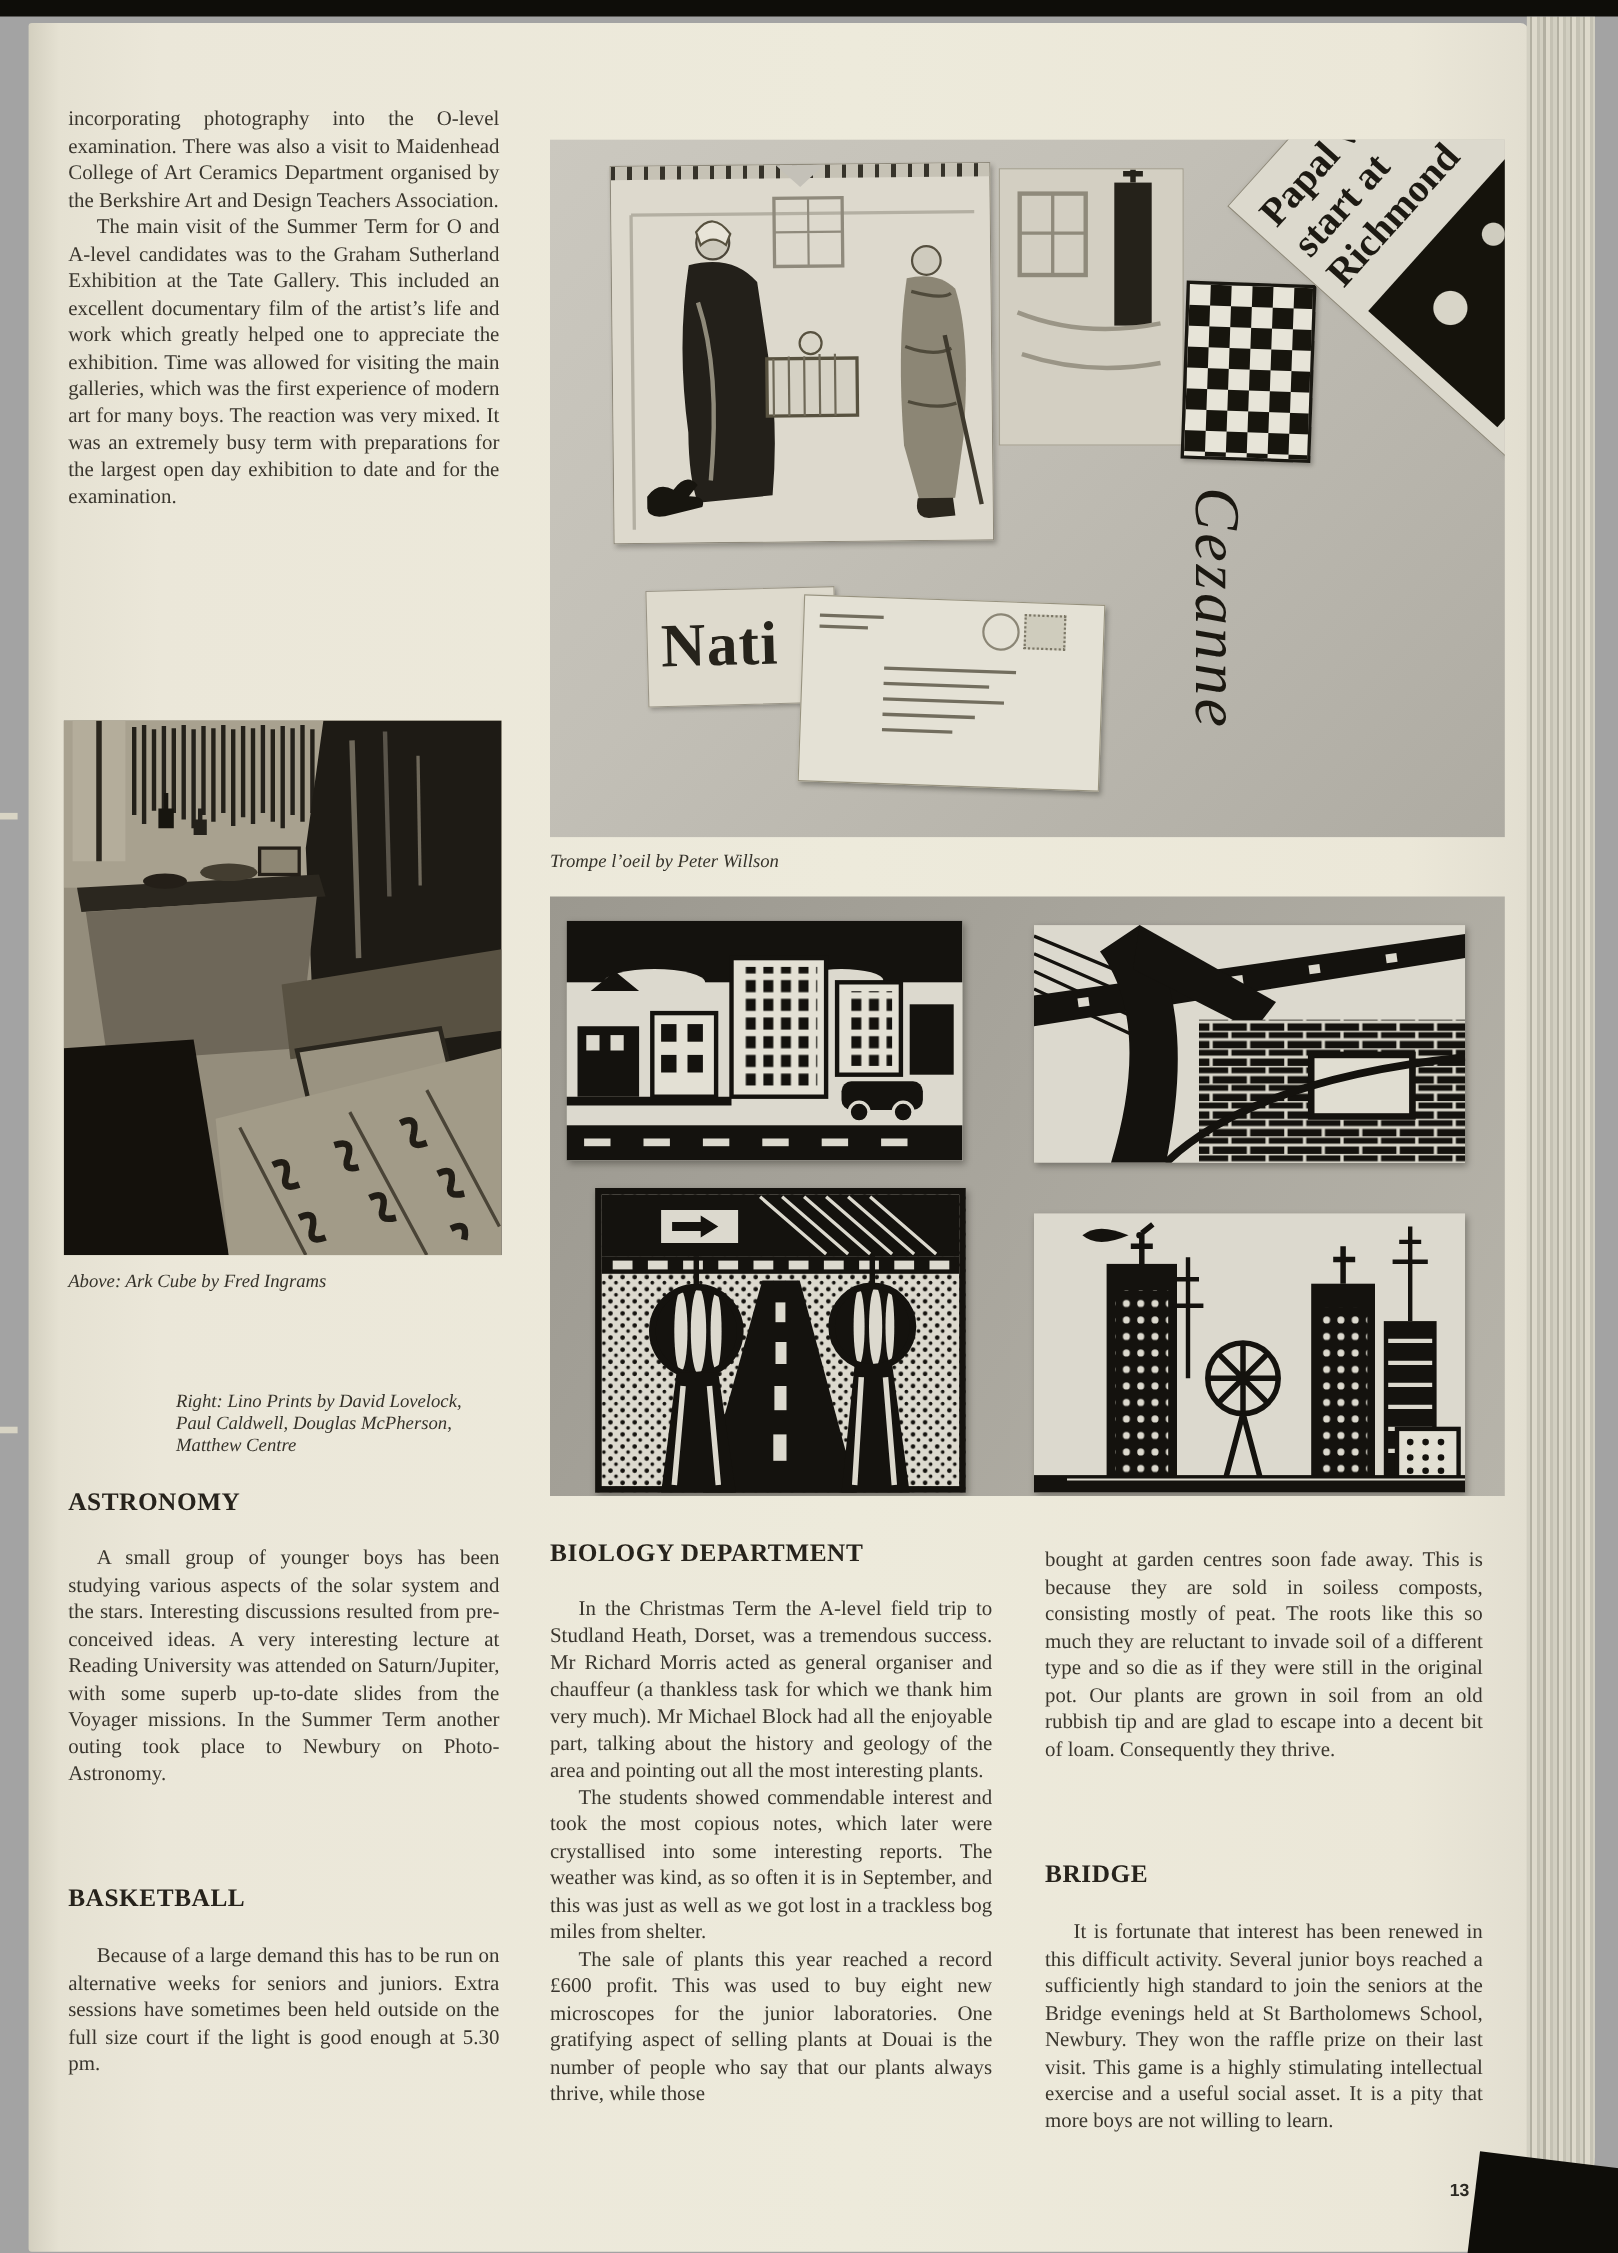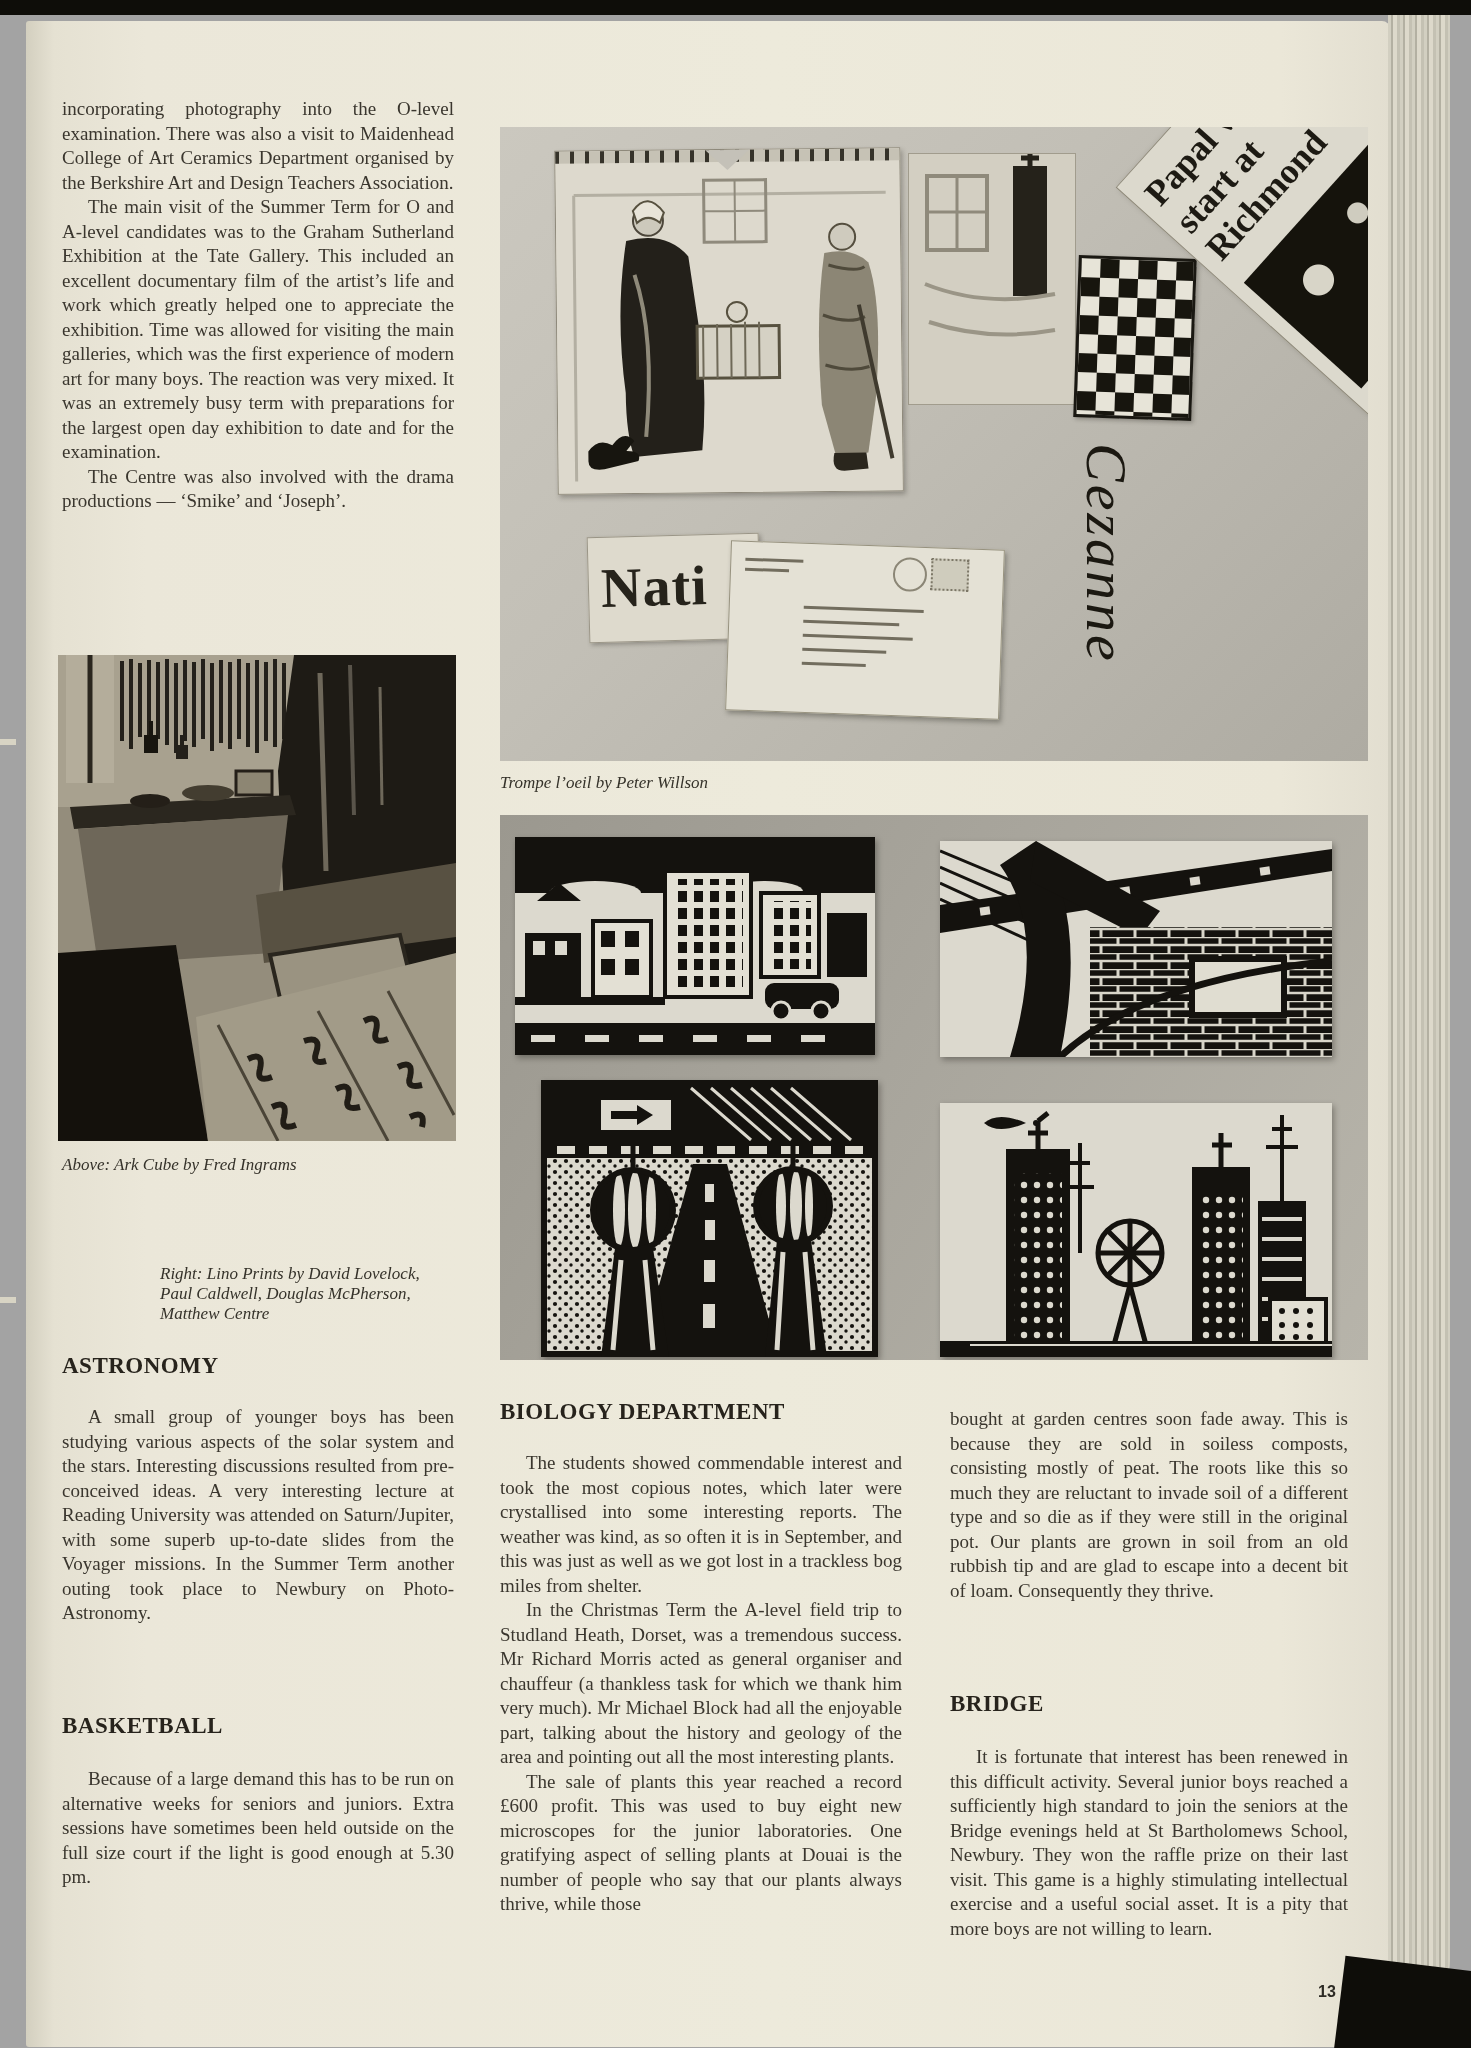--- a/index.html
+++ b/index.html
@@ -72,21 +72,20 @@
 
   <div class="page"></div>
   <div class="edge-stack"></div>
   <div class="corner-curl"></div>
   <div class="spine-mark" style="top:724px;"></div>
   <div class="spine-mark" style="top:1282px;"></div>
 
   <div class="col-text" style="left:62px;top:82px;width:392px;">
     <div>incorporating photography into the O-level examination. There was also a visit to Maidenhead College of Art Ceramics Department organised by the Berkshire Art and Design Teachers Association.</div>
     <div class="para-indent">The main visit of the Summer Term for O and A-level candidates was to the Graham Sutherland Exhibition at the Tate Gallery. This included an excellent documentary film of the artist’s life and work which greatly helped one to appreciate the exhibition. Time was allowed for visiting the main galleries, which was the first experience of modern art for many boys. The reaction was very mixed. It was an extremely busy term with preparations for the largest open day exhibition to date and for the examination.</div>
-    <div class="para-indent">The Centre was also involved with the drama productions — ‘Smike’ and ‘Joseph’.</div>
   </div>
 
   <div class="fig-ark">
     <svg viewBox="0 0 398 486" width="398" height="486">
       <rect width="398" height="486" fill="#948d7c"></rect>
       <rect x="0" y="0" width="398" height="152" fill="#a8a18f"></rect>
       <rect x="8" y="0" width="48" height="128" fill="#b4ad9b"></rect>
       <path d="M32 0 V128" stroke="#2a261e" stroke-width="5"></path>
       <g stroke="#23201a" stroke-width="4">
         <path d="M64 6V86 M73 4V94 M82 8V82 M91 5V96 M100 7V84 M109 4V90 M118 8V98 M127 5V86 M136 7V92 M145 4V84 M154 8V96 M163 5V88 M172 7V94 M181 4V84 M190 8V92 M199 5V98 M208 7V86 M217 4V92 M226 8V84"></path>
@@ -376,22 +375,22 @@
             <circle cx="370" cy="234" r="3"></circle>
           </g>
         <rect x="0" y="238" width="392" height="16" fill="#14120e"></rect>
         <path d="M30 242 H392" stroke="#dcd9ce" stroke-width="2"></path>
       </svg>
     </div>
   </div>
 
   <div class="heading" style="left:500px;top:1384px;">BIOLOGY DEPARTMENT</div>
   <div class="col-text" style="left:500px;top:1436px;width:402px;">
+    <div class="para-indent">In the Christmas Term the A-level field trip to Studland Heath, Dorset, was a tremendous success. Mr Richard Morris acted as general organiser and chauffeur (a thankless task for which we thank him very much). Mr Michael Block had all the enjoyable part, talking about the history and geology of the area and pointing out all the most interesting plants.</div>
     <div class="para-indent">The students showed commendable interest and took the most copious notes, which later were crystallised into some interesting reports. The weather was kind, as so often it is in September, and this was just as well as we got lost in a trackless bog miles from shelter.</div>
-    <div class="para-indent">In the Christmas Term the A-level field trip to Studland Heath, Dorset, was a tremendous success. Mr Richard Morris acted as general organiser and chauffeur (a thankless task for which we thank him very much). Mr Michael Block had all the enjoyable part, talking about the history and geology of the area and pointing out all the most interesting plants.</div>
     <div class="para-indent">The sale of plants this year reached a record £600 profit. This was used to buy eight new microscopes for the junior laboratories. One gratifying aspect of selling plants at Douai is the number of people who say that our plants always thrive, while those</div>
   </div>
 
   <div class="col-text" style="left:950px;top:1392px;width:398px;">
     <div>bought at garden centres soon fade away. This is because they are sold in soiless composts, consisting mostly of peat. The roots like this so much they are reluctant to invade soil of a different type and so die as if they were still in the original pot. Our plants are grown in soil from an old rubbish tip and are glad to escape into a decent bit of loam. Consequently they thrive.</div>
   </div>
   <div class="heading" style="left:950px;top:1676px;">BRIDGE</div>
   <div class="col-text" style="left:950px;top:1730px;width:398px;">
     <div class="para-indent">It is fortunate that interest has been renewed in this difficult activity. Several junior boys reached a sufficiently high standard to join the seniors at the Bridge evenings held at St Bartholomews School, Newbury. They won the raffle prize on their last visit. This game is a highly stimulating intellectual exercise and a useful social asset. It is a pity that more boys are not willing to learn.</div>
   </div>

